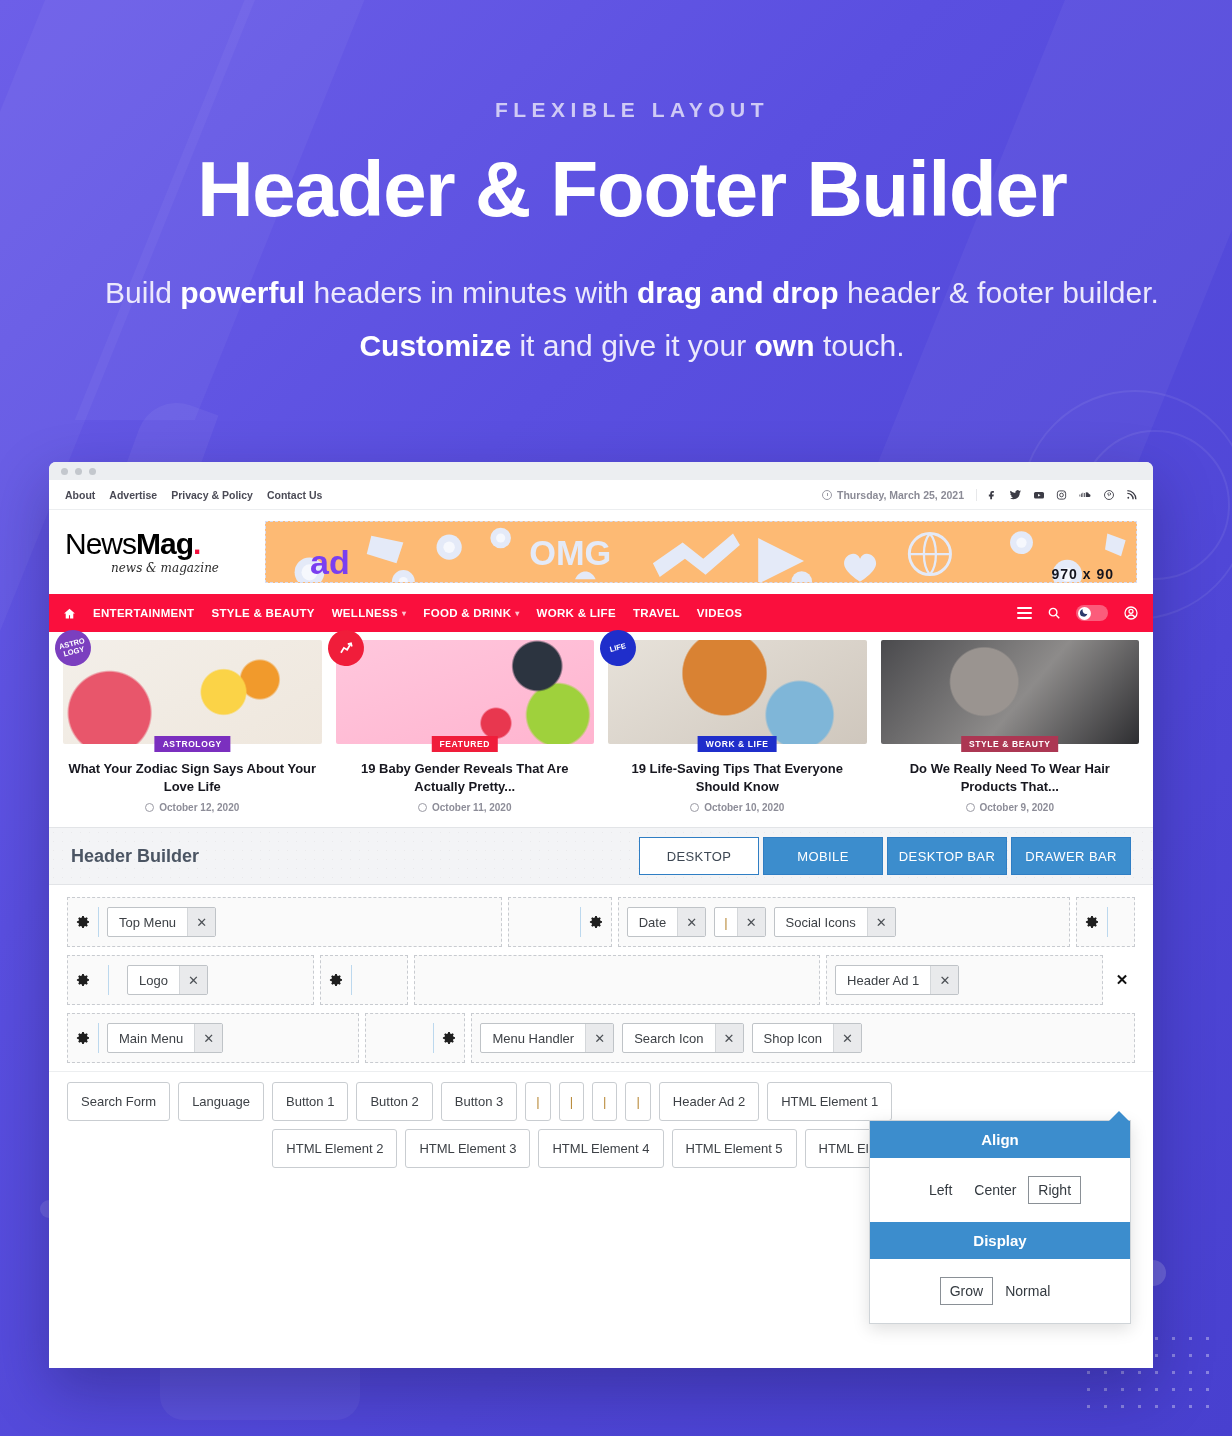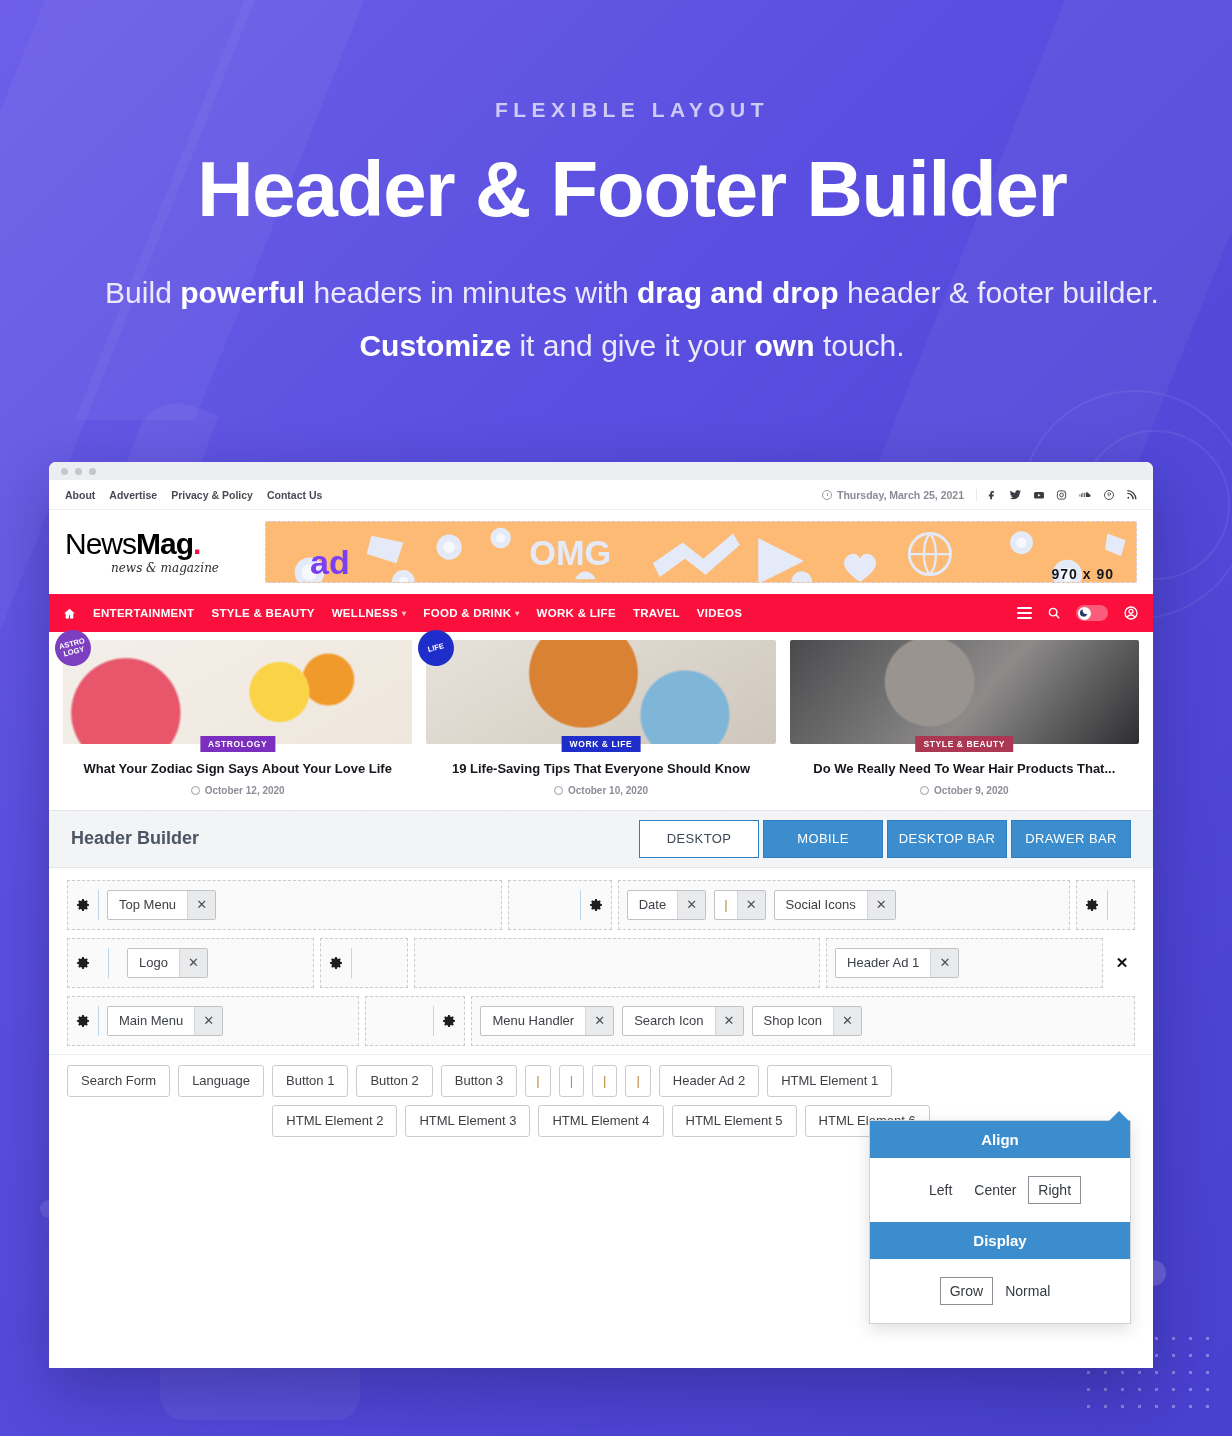--- a/index.html
+++ b/index.html
@@ -229,21 +229,21 @@
     width: 26px; display: flex; align-items: center; justify-content: center;
     font-size: 15px; font-weight: bold; color: #111; flex: 0 0 auto;
   }
 
   
   .palette { background:#fff; padding: 10px 18px 16px; border-top: 1px solid #eceef0; }
   .pal-row { display: flex; gap: 8px; justify-content: center; margin-bottom: 8px; flex-wrap: nowrap; }
   .pal-row.first { justify-content: flex-start; }
   .pal-item {
     border: 1px solid #c9cdd1; background: #fff; border-radius: 3px;
-    height: 32px; display: flex; align-items: center; padding: 0 13px;
+    height: 39px; display: flex; align-items: center; padding: 0 13px;
     font-size: 13px; color: #3d4146; white-space: nowrap; cursor: pointer;
   }
   .pal-item.bar { padding: 0 10px; color: #b98a3a; }
 
   
   .popup {
     position: absolute; left: 820px; top: 658px; width: 262px;
     background: #fff; border: 1px solid #cfd4d8; z-index: 60;
     box-shadow: 0 5px 16px rgba(0,0,0,0.13);
   }
@@ -434,20 +434,37 @@
           <div class="cat-tag" style="background: rgb(123, 47, 191);">ASTROLOGY</div>
         </div>
         <div class="post-title">What Your Zodiac Sign Says About Your Love Life</div>
         <div class="post-date">
           <span style="display:inline-block;width:9px;height:9px;border:1.2px solid #9b9ba5;border-radius:50%;"></span>
           <span>October 12, 2020</span>
         </div>
       </div>
       <div class="post">
         <div style="position: relative;">
+          <div class="thumb im-pink"></div>
+          <div class="badge-circle" style="background: rgb(240, 29, 58);">
+            <svg width="16" height="16" viewBox="0 0 24 24" fill="none" stroke="#fff" stroke-width="2.6">
+              <path d="M3 17l6-6 4 4 8-8"></path>
+              <path d="M16 7h5v5"></path>
+            </svg>
+          </div>
+          <div class="cat-tag" style="background: rgb(240, 29, 58);">FEATURED</div>
+        </div>
+        <div class="post-title">19 Baby Gender Reveals That Are Actually Pretty...</div>
+        <div class="post-date">
+          <span style="display:inline-block;width:9px;height:9px;border:1.2px solid #9b9ba5;border-radius:50%;"></span>
+          <span>October 11, 2020</span>
+        </div>
+      </div>
+      <div class="post">
+        <div style="position: relative;">
           <div class="thumb im-cat"></div>
           <div class="badge-circle" style="background: rgb(31, 46, 203);">LIFE</div>
           <div class="cat-tag" style="background: rgb(31, 46, 203);">WORK &amp; LIFE</div>
         </div>
         <div class="post-title">19 Life-Saving Tips That Everyone Should Know</div>
         <div class="post-date">
           <span style="display:inline-block;width:9px;height:9px;border:1.2px solid #9b9ba5;border-radius:50%;"></span>
           <span>October 10, 2020</span>
         </div>
       </div>

